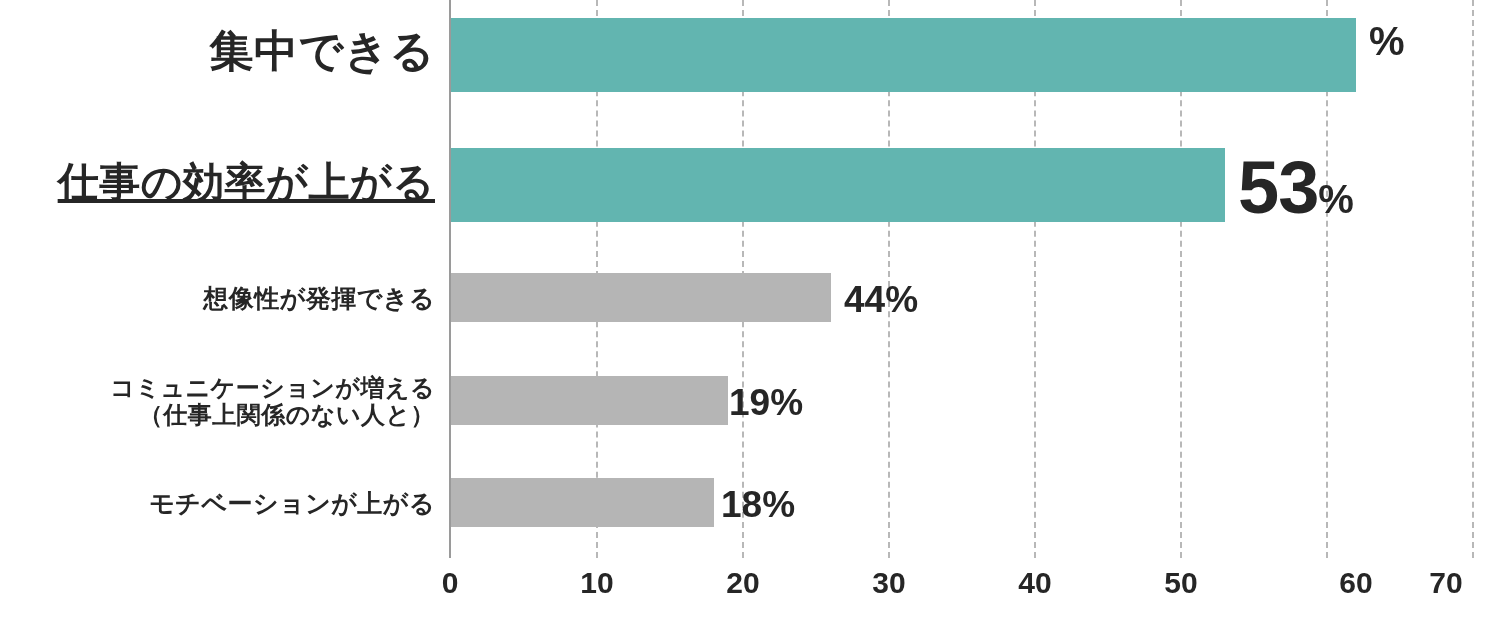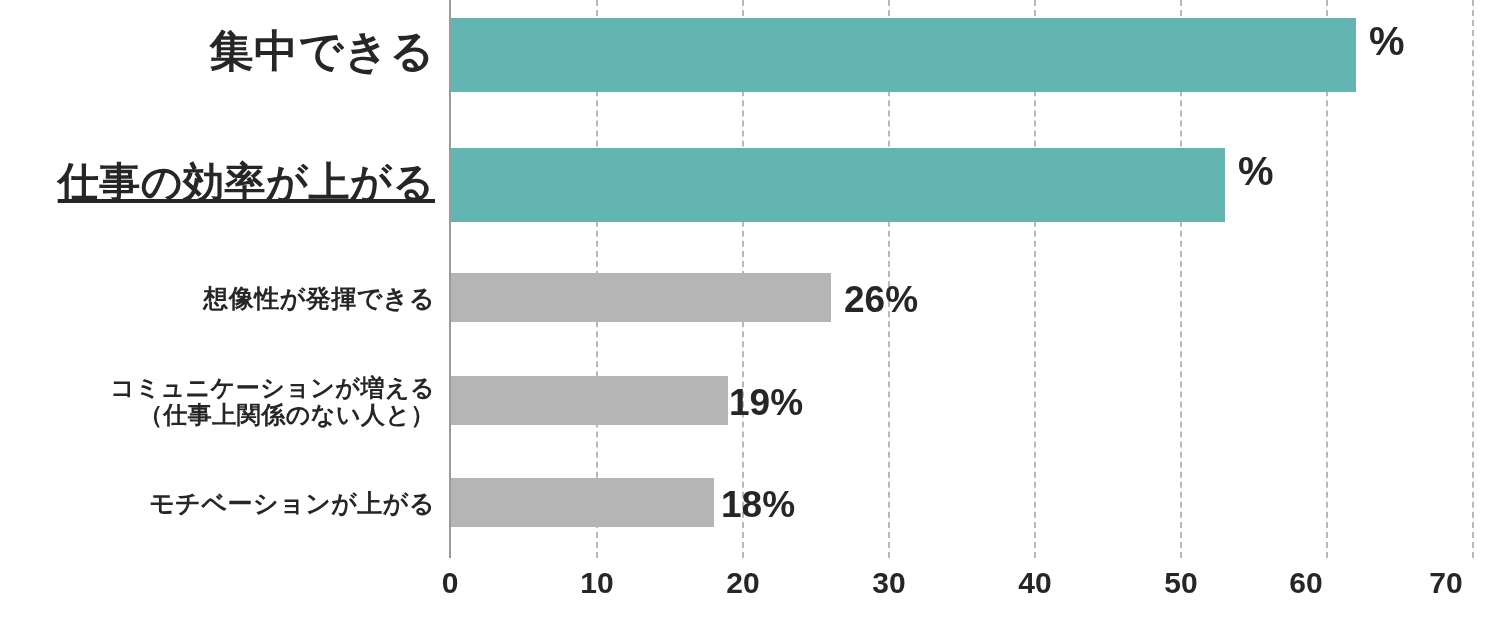--- a/index.html
+++ b/index.html
@@ -109,27 +109,28 @@
 
   <div class="cat-wrap cat-size-xl" style="top:26px;">集中できる</div>
   <div class="bar teal" style="left: 427px; top: 18px; width: 905px; height: 74px; background: rgb(98, 181, 176);"></div>
   <div class="val-label val-xl" style="left:1345px; top:21px;">
     <span class="val-pct">%</span>
   </div>
 
   <div class="cat-wrap cat-size-lg" style="top:159px; width:411px;text-decoration:underline;">仕事の効率が上がる</div>
   <div class="bar teal" style="left: 427px; top: 148px; width: 774px; height: 74px; background: rgb(98, 181, 176);"></div>
   <div class="val-label val-lg" style="left:1214px; top:151px;">
+    <span class="val-num">53</span>
     <span class="val-pct">%</span>
   </div>
 
   <div class="cat-wrap cat-size-sm" style="top:284px;">想像性が発揮できる</div>
   <div class="bar gray" style="left: 427px; top: 273px; width: 380px; height: 49px; background: rgb(181, 181, 181);"></div>
   <div class="val-label val-sm" style="left:820px; top:281px;">
-    <span class="val-num">26</span>
+    <span class="val-num">44</span>
     <span class="val-pct">%</span>
   </div>
 
   <div class="cat-wrap cat-size-xs" style="top:374px;">コミュニケーションが増える
 （仕事上関係のない人と）</div>
   <div class="bar gray" style="left: 427px; top: 376px; width: 277px; height: 49px; background: rgb(181, 181, 181);"></div>
   <div class="val-label val-sm" style="left:705px; top:384px;">
     <span class="val-num">19</span>
     <span class="val-pct">%</span>
   </div>
@@ -140,16 +141,16 @@
     <span class="val-num">18</span>
     <span class="val-pct">%</span>
   </div>
 
   <div class="tick-label" style="left:426px;">0</div>
   <div class="tick-label" style="left:573px;">10</div>
   <div class="tick-label" style="left:719px;">20</div>
   <div class="tick-label" style="left:865px;">30</div>
   <div class="tick-label" style="left:1011px;">40</div>
   <div class="tick-label" style="left:1157px;">50</div>
-  <div class="tick-label" style="left:1282px;">60</div>
+  <div class="tick-label" style="left:1332px;">60</div>
   <div class="tick-label" style="left:1422px;">70</div>
 
 </div>
 
 </body></html>

